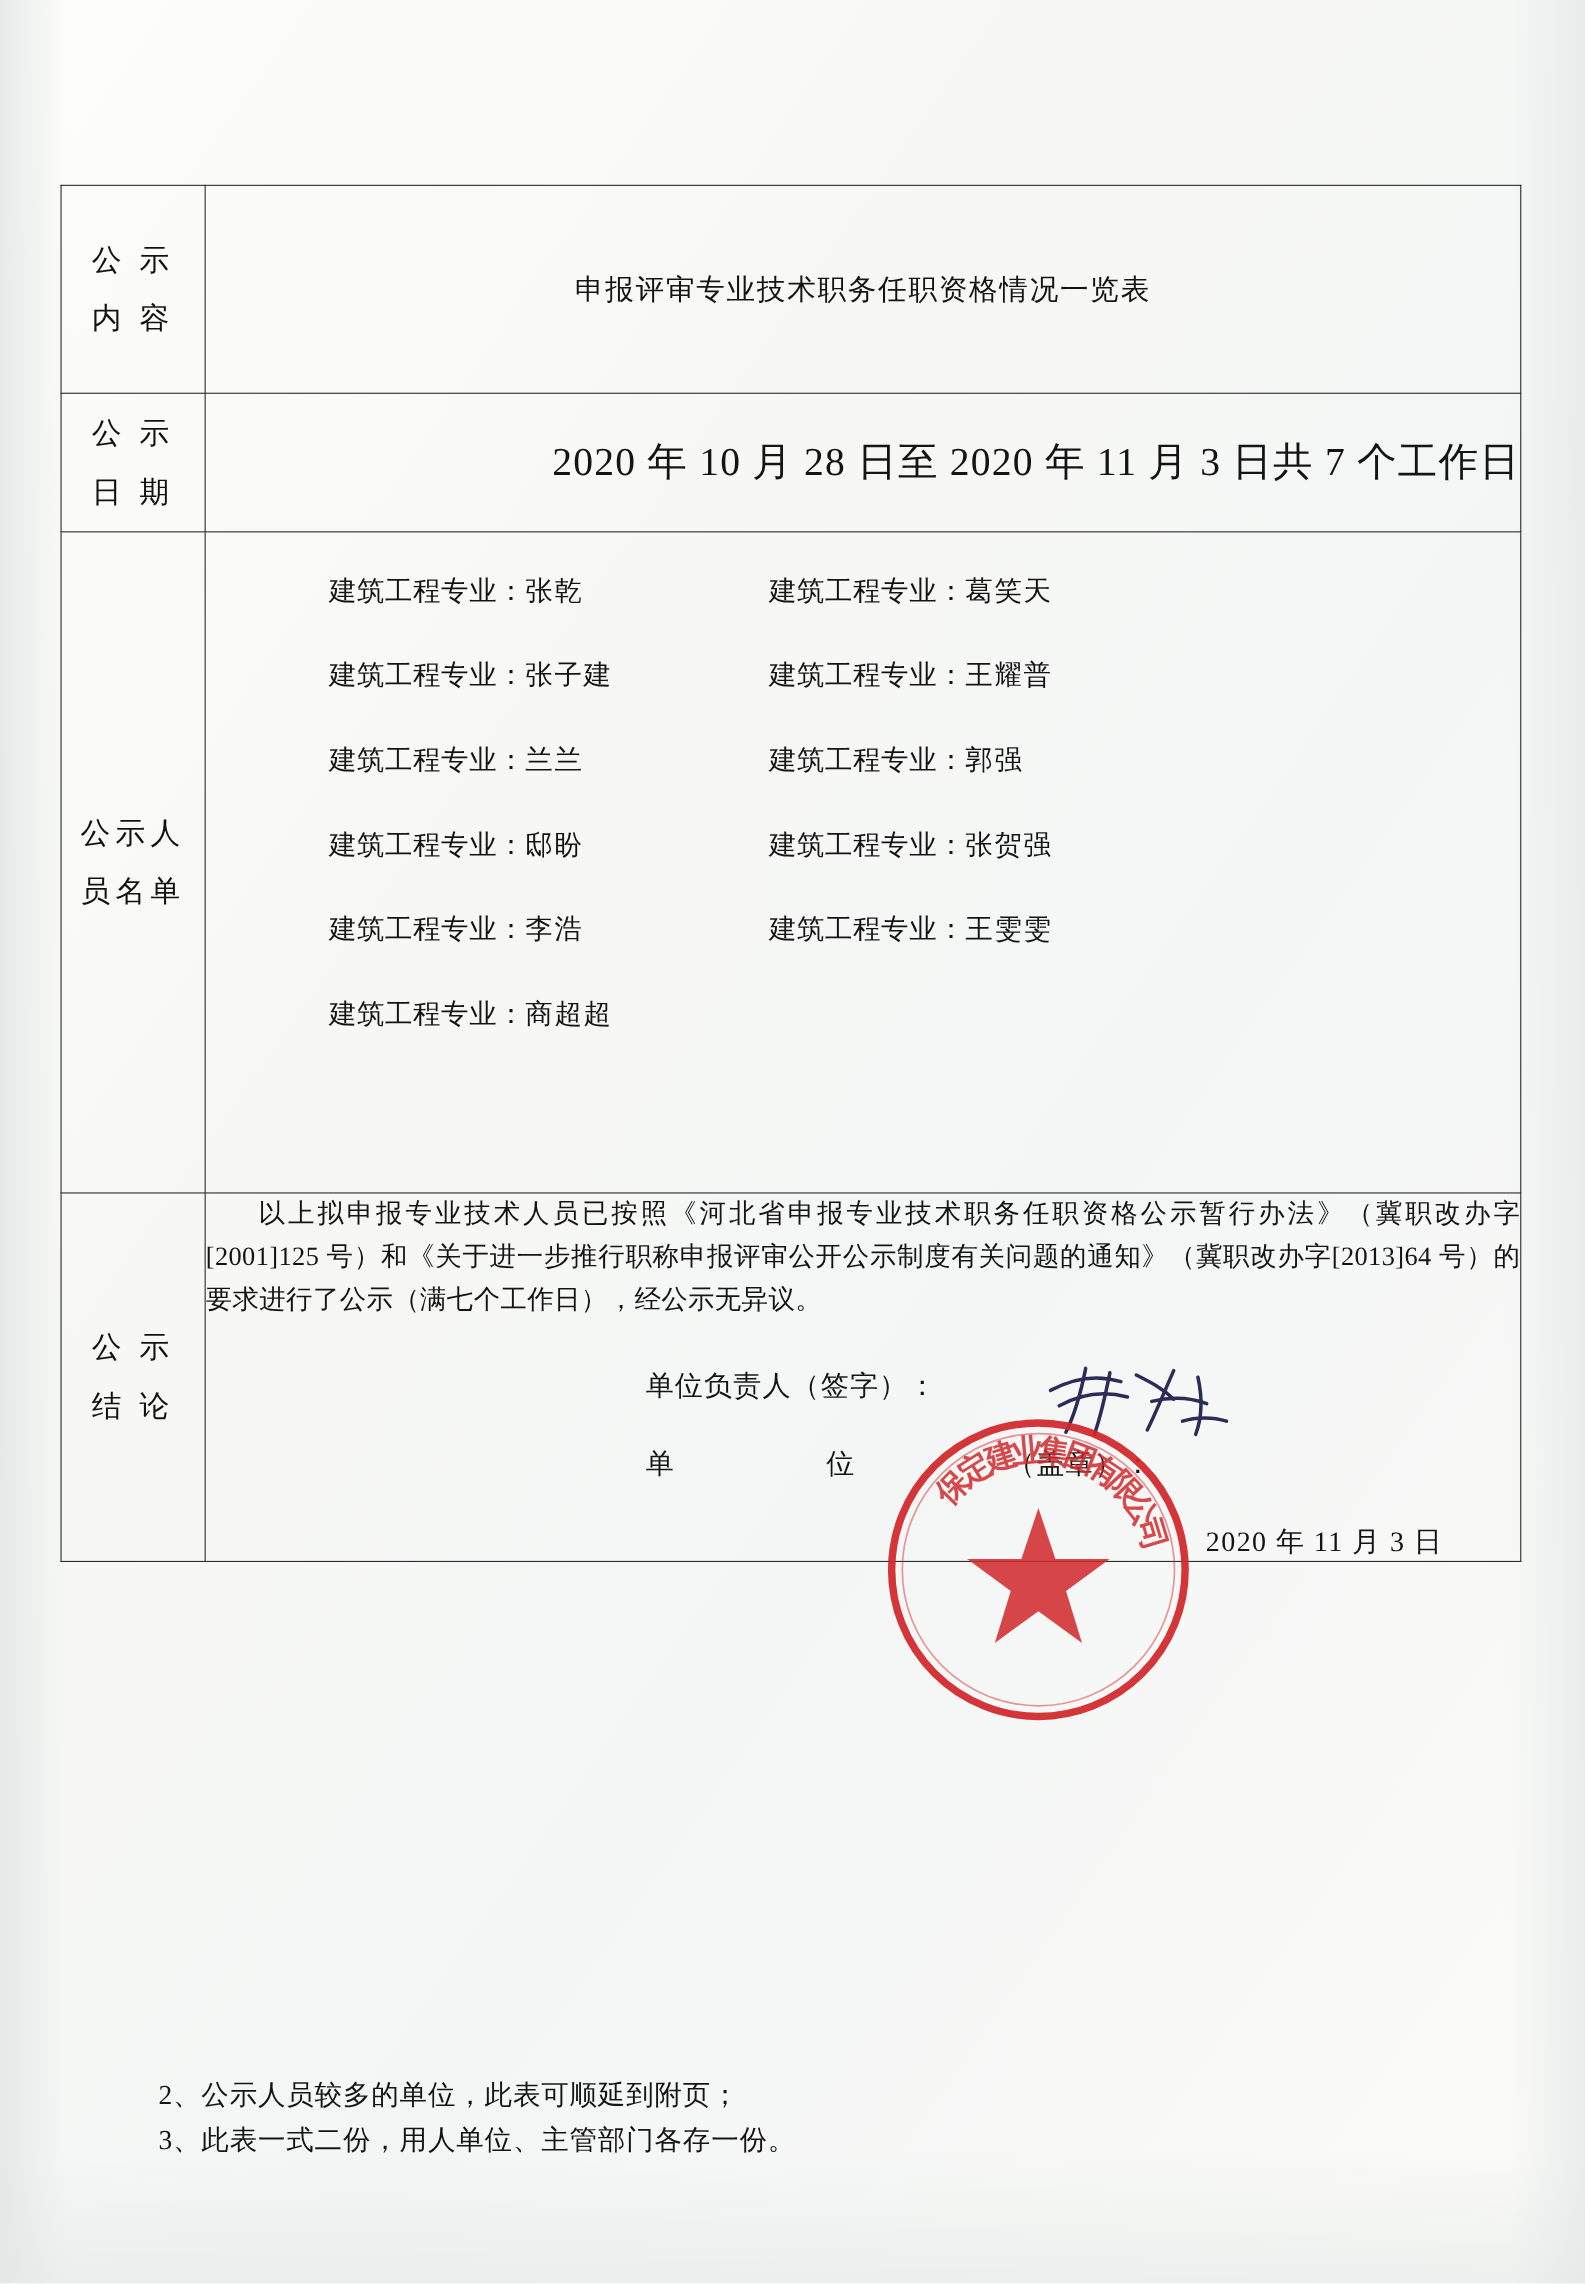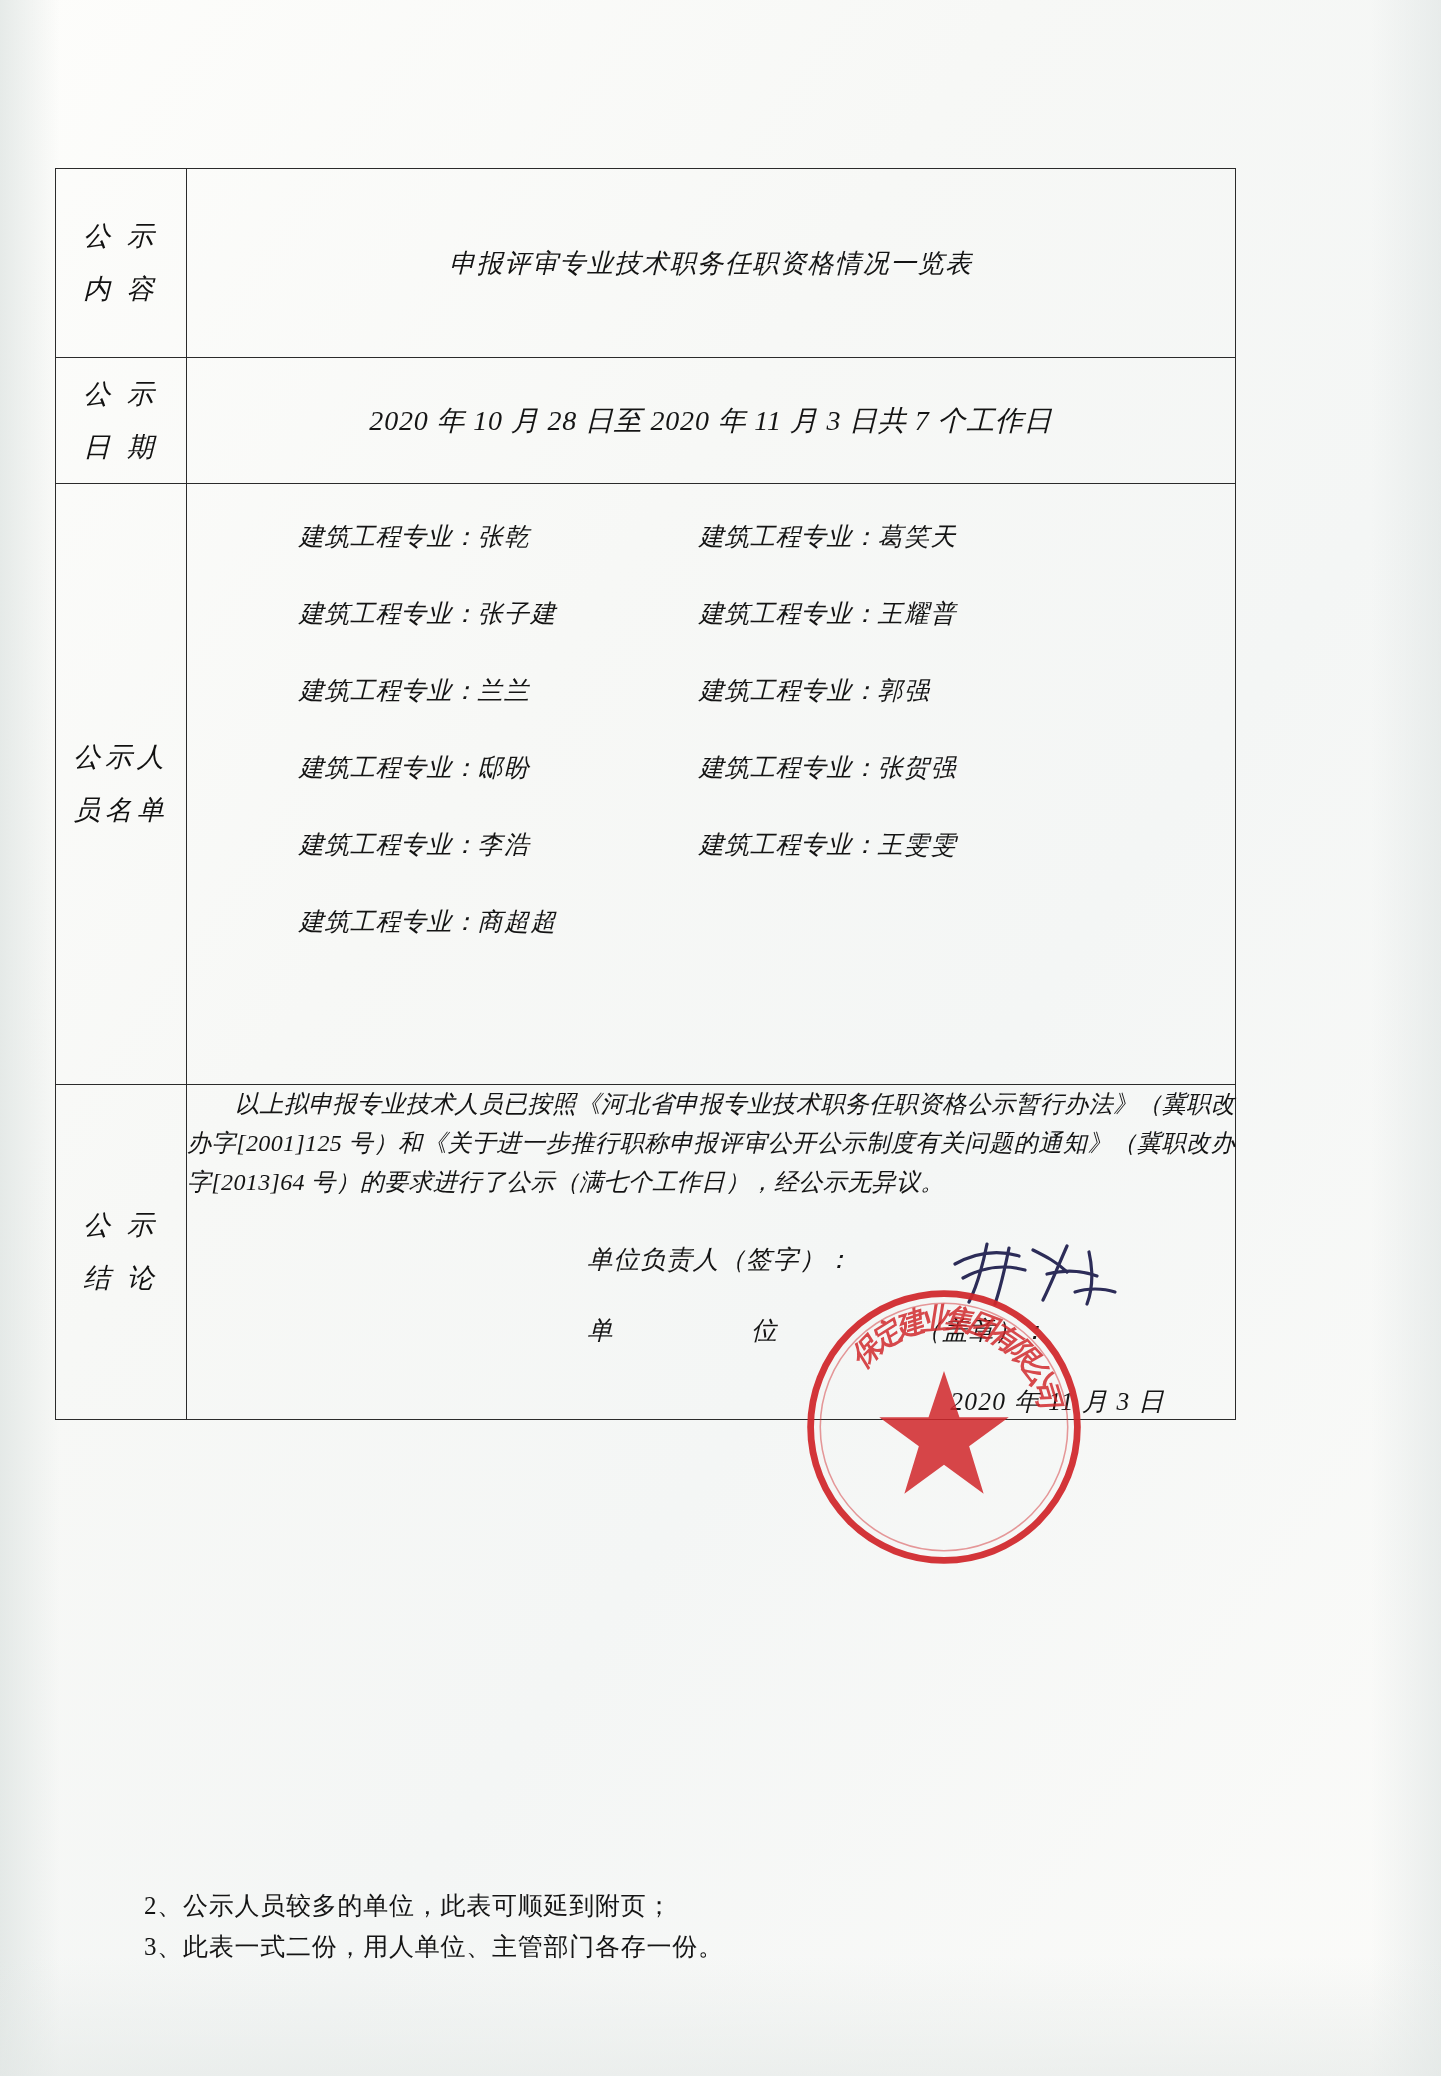--- a/index.html
+++ b/index.html
@@ -50,24 +50,23 @@
     font-weight: bold;
     font-size: 37px;
     letter-spacing: 1px;
     color: #111;
   }
 
   table.main {
     position: absolute;
     left: 55px;
     top: 168px;
-    width: 1181px;
+    width: 1328px;
     border-collapse: collapse;
     table-layout: fixed;
-    font-style: italic;
   }
   table.main td {
     border: 1.6px solid #2b2b2b;
     vertical-align: middle;
     padding: 0;
   }
   .label-cell {
     width: 130px;
     text-align: center;
     font-size: 27px;
@@ -89,22 +88,22 @@
   .row-date td { height: 125px; }
   .row-names td { height: 600px; }
   .row-conclusion td { height: 330px; }
 
   .center-text {
     text-align: center;
     font-size: 26px;
     letter-spacing: 0.06em;
   }
   .date-text {
-    text-align: center;
-    font-size: 28px;
+    text-align: right;
+    font-size: 36px;
     letter-spacing: 0.03em;
   }
 
   .names-wrap {
     padding: 36px 0 20px 0;
     height: 100%;
     box-sizing: border-box;
   }
   .names-grid {
     display: grid;

